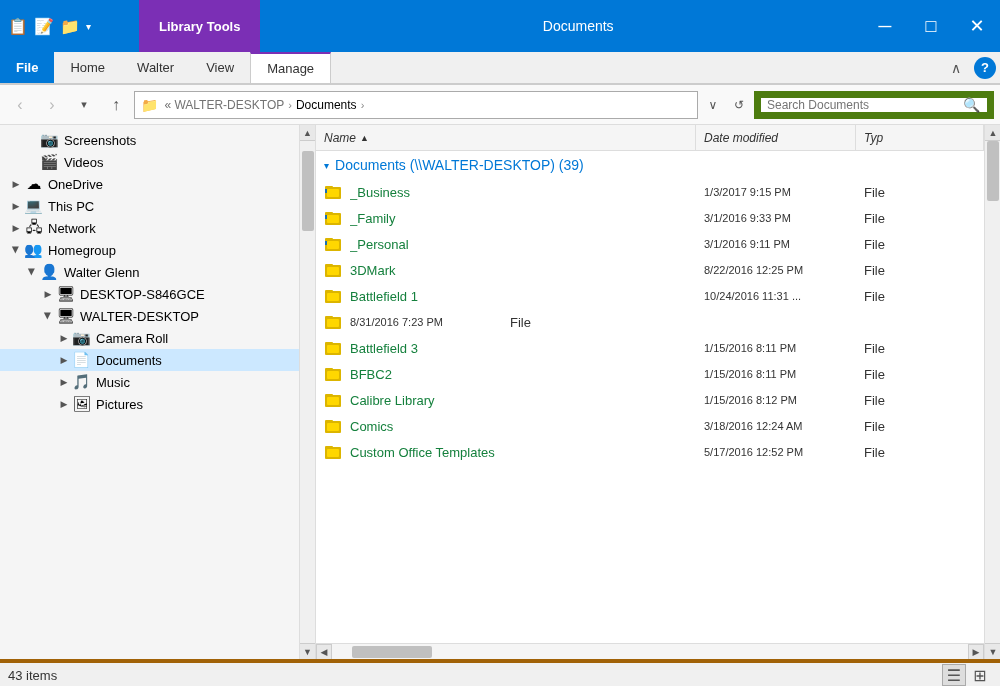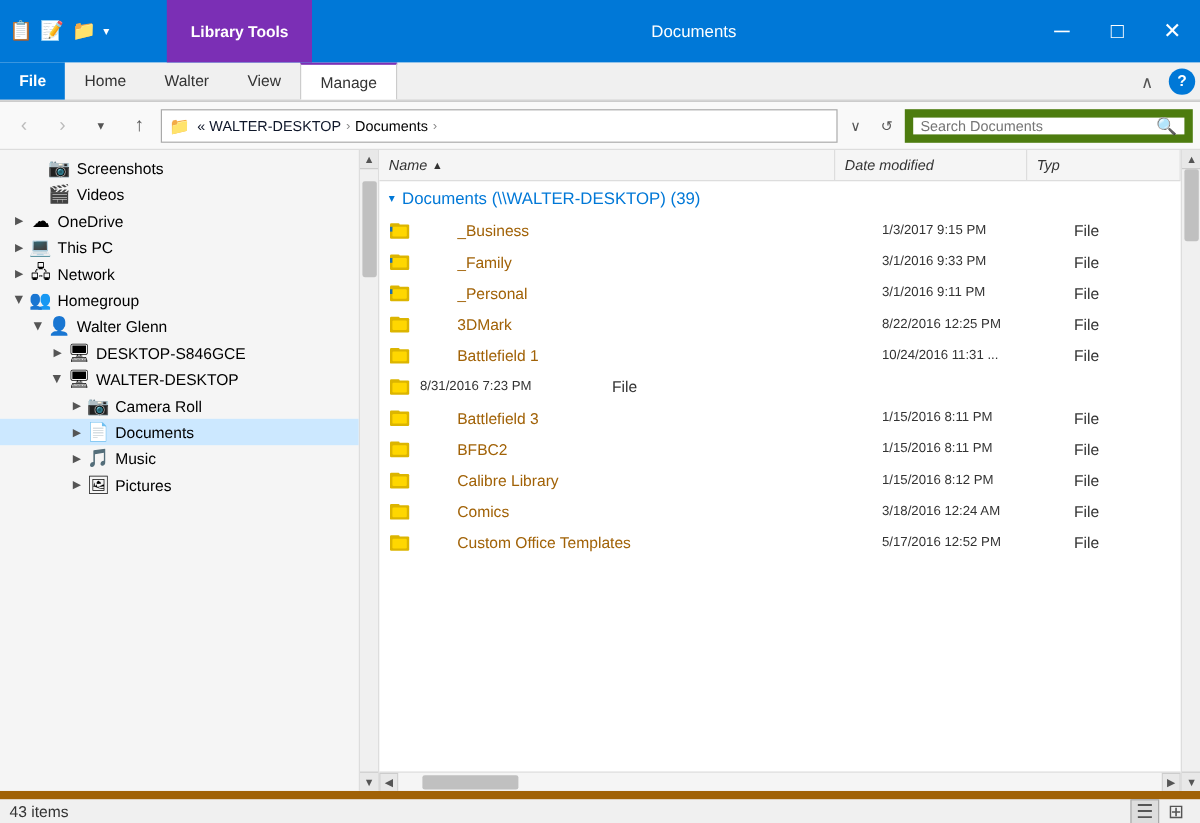--- a/index.html
+++ b/index.html
@@ -120,21 +120,21 @@
       background: white;
       display: flex; align-items: center;
       padding: 0 6px;
       font-size: 12px;
       color: #333;
       cursor: pointer;
       overflow: hidden;
     }
     #address-box .addr-icon { margin-right: 6px; font-size: 14px; }
     .addr-separator { color: #888; margin: 0 4px; font-size: 11px; }
-    .addr-part { color: #0f172a; }
+    .addr-part { color: #737373; }
     .addr-part.current { color: #000; }
     #address-chevron, #refresh-btn {
       width: 22px; height: 28px;
       display: flex; align-items: center; justify-content: center;
       cursor: pointer; color: #555; font-size: 12px;
     }
     #search-box {
       width: 240px; height: 28px;
       border: 7px solid #4d7c0f;
       background: white;
@@ -241,38 +241,38 @@
       height: 26px;
       padding: 0 8px;
       cursor: pointer;
       border-bottom: none;
     }
     .file-icon {
       width: 20px; height: 16px;
       display: flex; align-items: center; justify-content: center;
       margin-right: 6px; flex-shrink: 0; font-size: 15px;
     }
-    .file-name { width: 354px; font-size: 13px; color: #a16207; overflow: hidden; text-overflow: ellipsis; white-space: nowrap; margin-left: 31px; }
+    .file-name { width: 354px; font-size: 13px; color: #15803d; overflow: hidden; text-overflow: ellipsis; white-space: nowrap; }
     .file-date { width: 160px; font-size: 11px; color: #333; }
     .file-type { flex: 1; font-size: 13px; color: #333; overflow: hidden; text-overflow: ellipsis; }
 
     
     #sidebar::-webkit-scrollbar { width: 8px; }
     #sidebar::-webkit-scrollbar-track { background: #f0f0f0; }
     #sidebar::-webkit-scrollbar-thumb { background: #c0c0c0; border-radius: 4px; }
 
     #file-list-scroll::-webkit-scrollbar { width: 8px; }
     #file-list-scroll::-webkit-scrollbar-track { background: #f0f0f0; }
     #file-list-scroll::-webkit-scrollbar-thumb { background: #c0c0c0; border-radius: 4px; }
 
     
     #status-bar {
       height: 28px;
       background: #f0f0f0;
-      border-top: 7px solid #a16207;
+      border-top: 4px solid #a16207;
       display: flex; align-items: center;
       padding: 0 8px;
       gap: 8px;
     }
     #status-count { font-size: 13px; color: #333; flex: 1; }
     .view-btn {
       width: 24px; height: 22px;
       display: flex; align-items: center; justify-content: center;
       cursor: pointer; font-size: 16px; color: #555;
       border: 1px solid transparent;

